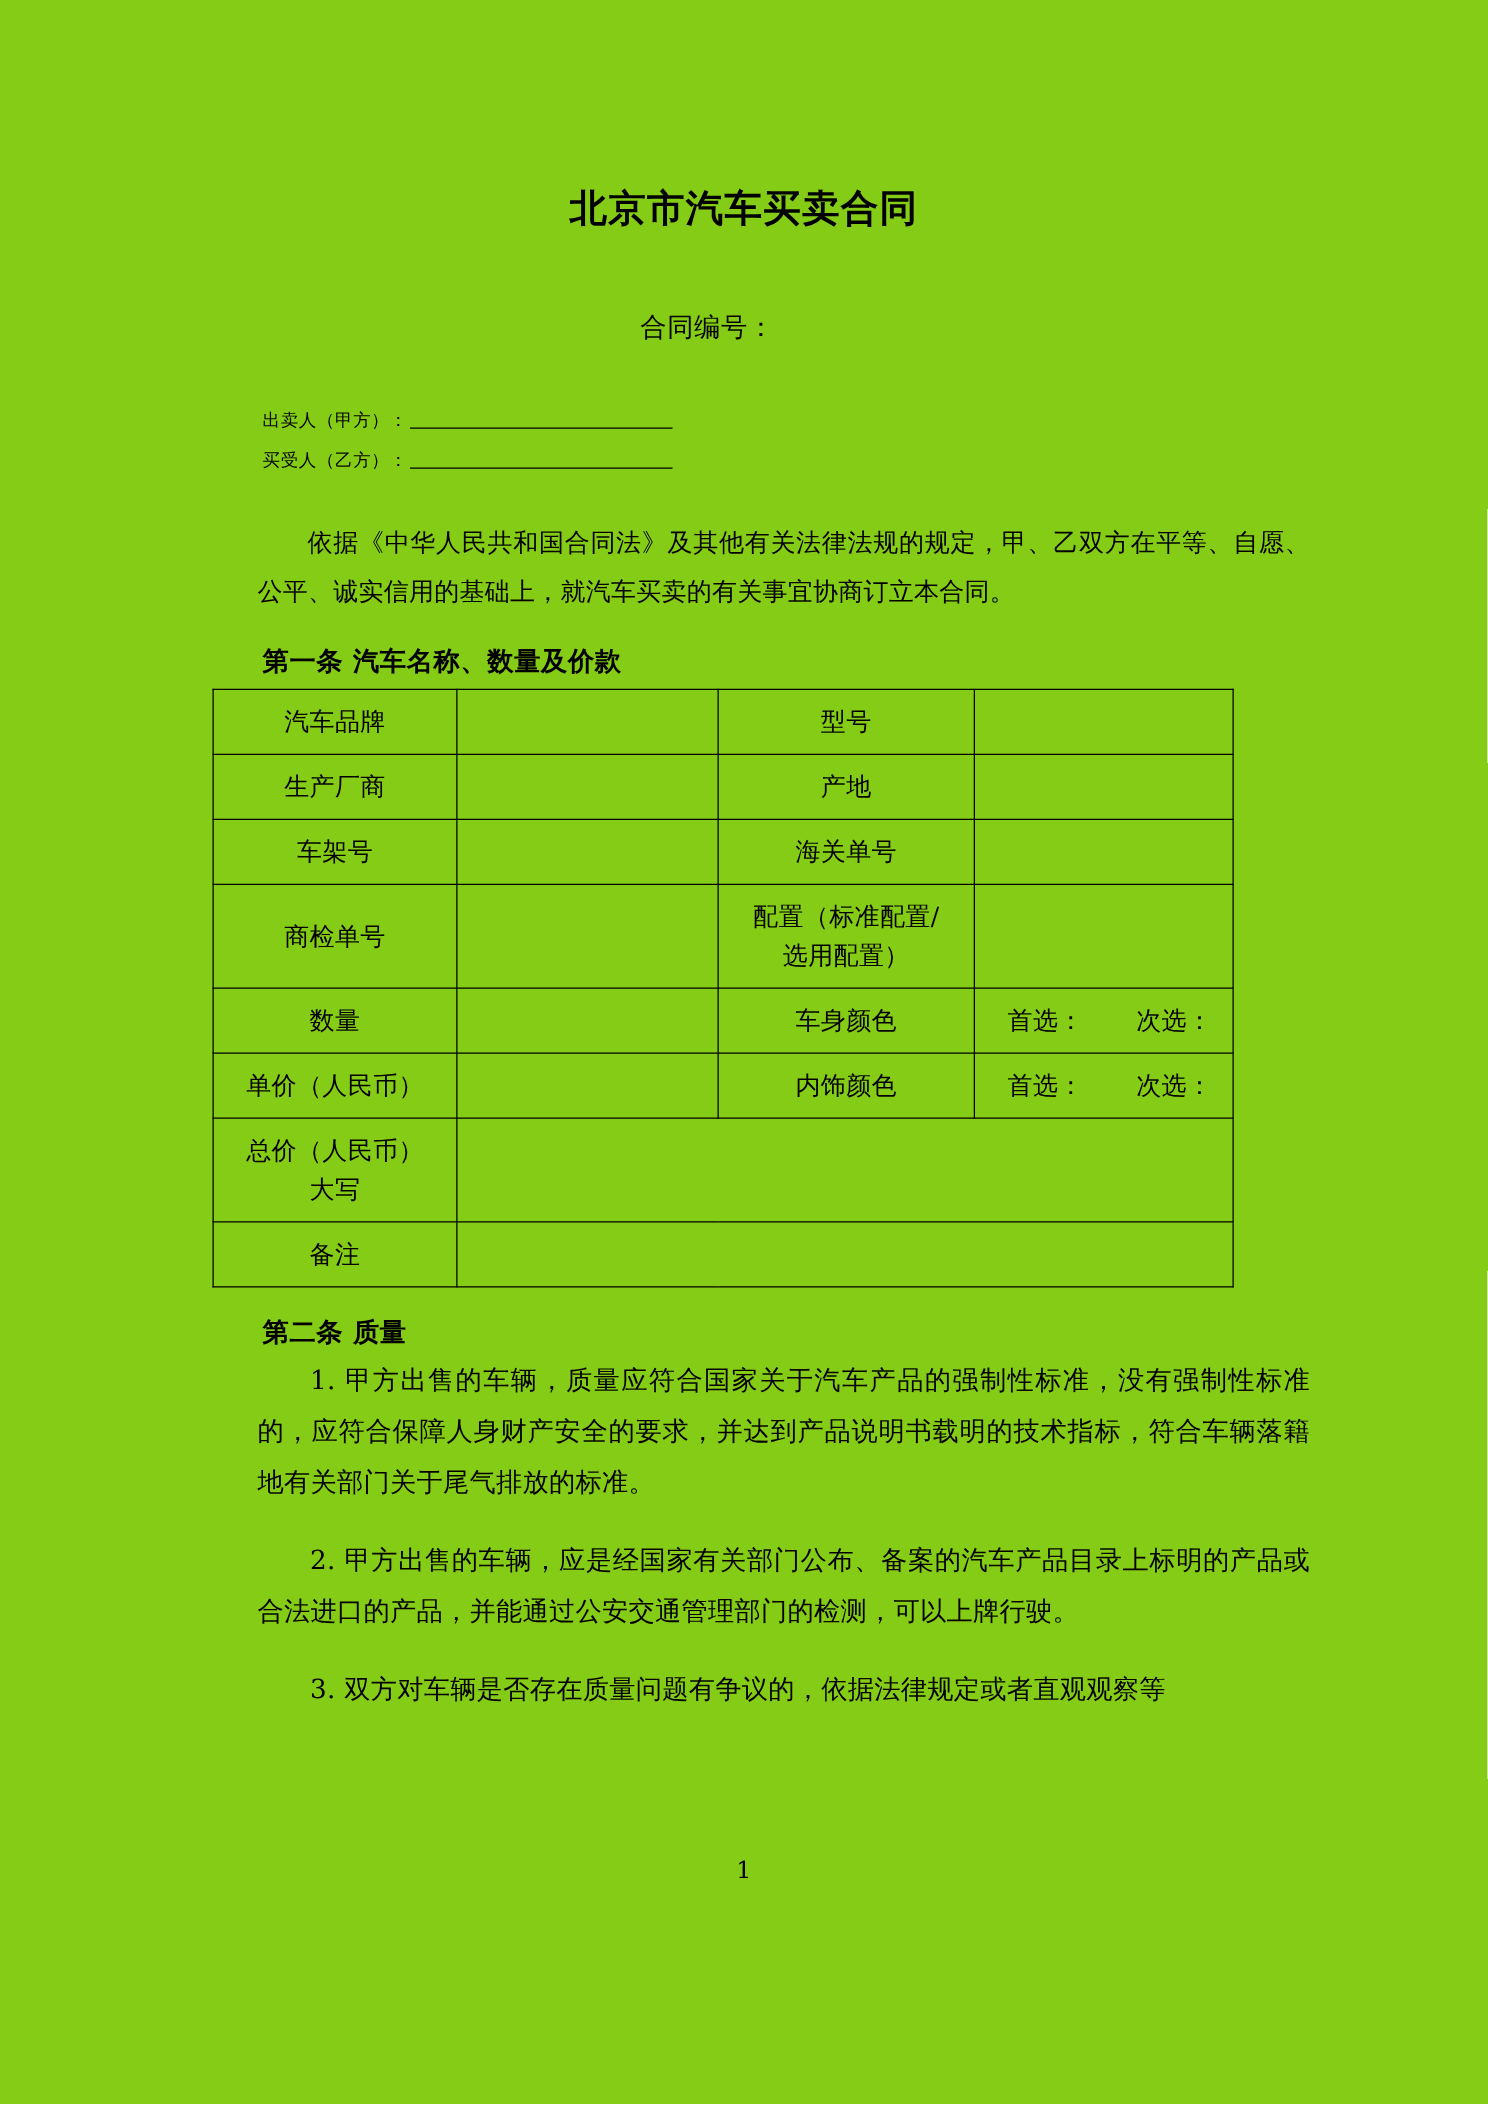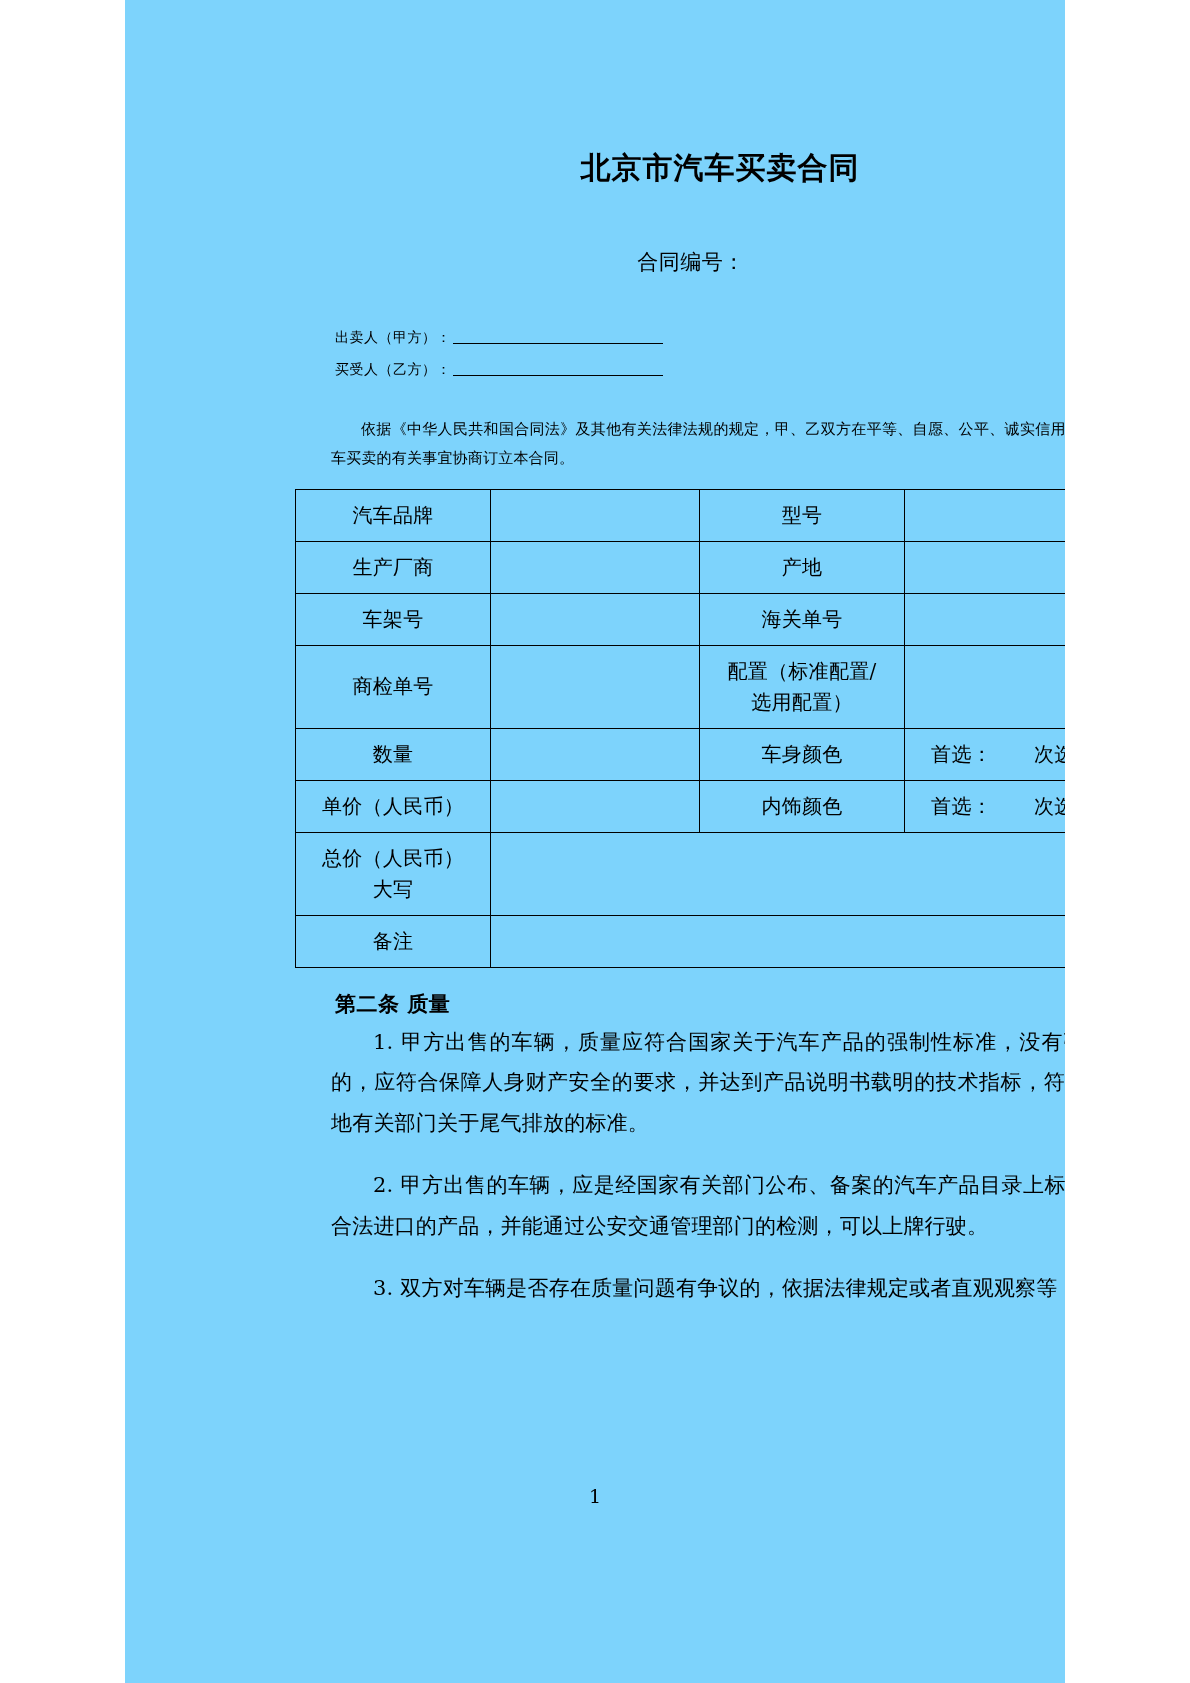--- a/index.html
+++ b/index.html
@@ -6,24 +6,24 @@
     margin: 0;
     padding: 0;
     background: #ffffff;
   }
   body {
     font-family: "DejaVu Serif", "Liberation Serif", serif;
     color: #000000;
   }
   .page {
     position: relative;
-    width: 940px;
+    width: 1190px;
     height: 1683px;
     margin: 0 auto;
-    background: #7dd3fc;
+    background: #84cc16;
     box-sizing: border-box;
     padding: 11px;
     overflow: hidden;
   }
   .content {
     position: absolute;
     left: 140px;
     top: 0;
     width: 910px;
   }
@@ -55,21 +55,21 @@
   }
   .blank-rule {
     display: inline-block;
     width: 210px;
     border-bottom: 1.6px solid #000;
     height: 0.9em;
     vertical-align: -2px;
     margin-left: 2px;
   }
   .intro {
-    font-size: 15px;
+    font-size: 20px;
     line-height: 1.95;
     text-indent: 2em;
     margin-top: 30px;
     padding: 0 2px 0 66px;
     text-align: justify;
     letter-spacing: 0.2px;
   }
   .section-heading {
     font-size: 21px;
     font-weight: bold;
@@ -150,20 +150,21 @@
       <div class="party-line">
         <span>出卖人（甲方）：</span><span class="blank-rule"></span>
       </div>
       <div class="party-line">
         <span>买受人（乙方）：</span><span class="blank-rule"></span>
       </div>
     </div>
 
     <p class="intro">依据《中华人民共和国合同法》及其他有关法律法规的规定，甲、乙双方在平等、自愿、公平、诚实信用的基础上，就汽车买卖的有关事宜协商订立本合同。</p>
 
+    <div class="section-heading">第一条 汽车名称、数量及价款</div>
 
     <table class="spec-table">
       <tbody>
         <tr>
           <td class="label">汽车品牌</td>
           <td class="value"></td>
           <td class="label2">型号</td>
           <td class="value2"></td>
         </tr>
         <tr>

